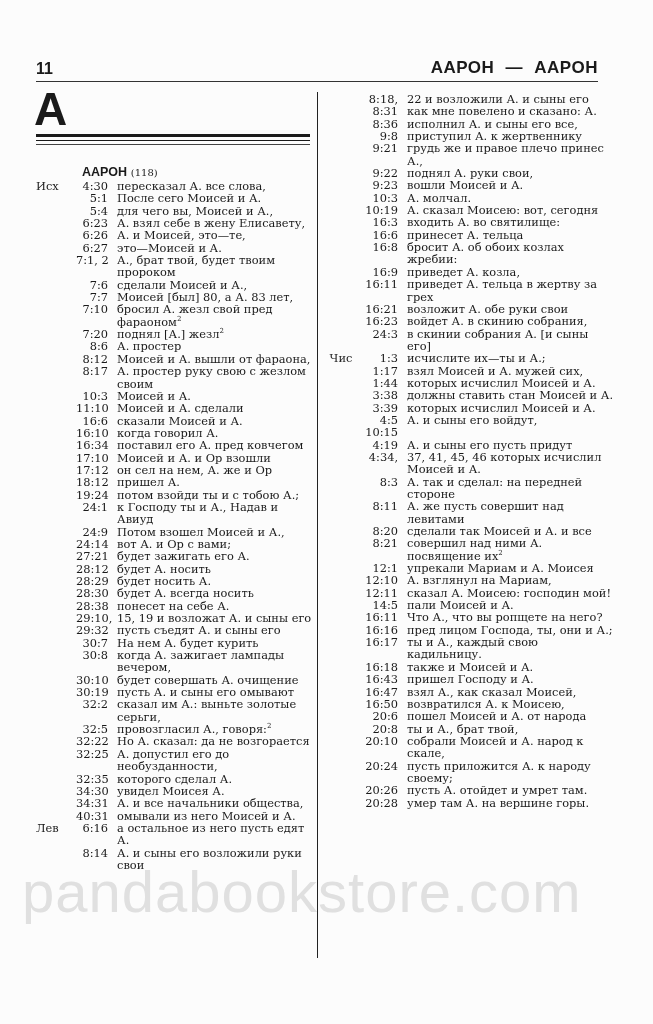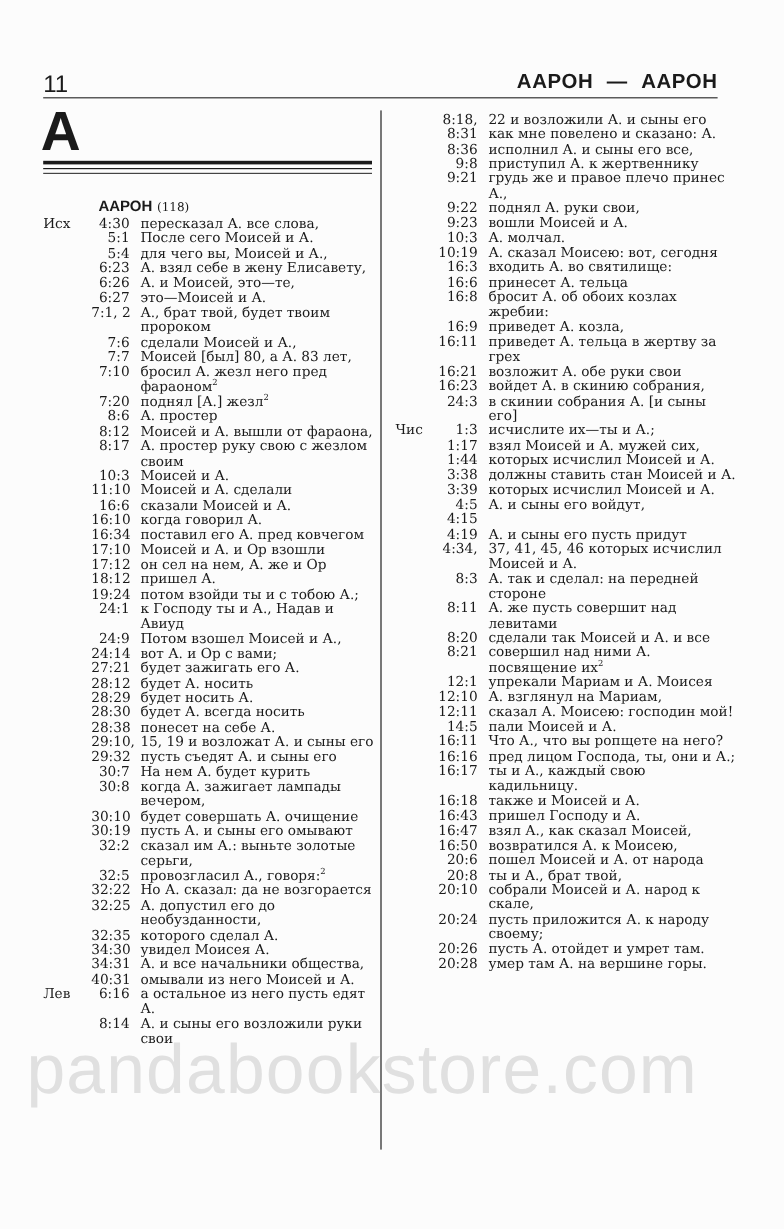--- a/index.html
+++ b/index.html
@@ -1,19 +1,19 @@
 <!DOCTYPE html>
 <html><head>
 <meta charset="utf-8">
 <style>
   html, body { margin:0; padding:0; }
   body { width:653px; height:1024px; background:#fcfcfc; position:relative; overflow:hidden;
          font-family:"DejaVu Serif", "Liberation Serif", serif; color:#1a1a1a; }
   .page-num { position:absolute; left:36px; top:60px; font-family:"Liberation Sans", sans-serif;
-              font-weight:normal; font-size:20px; }
+              font-weight:bold; font-size:16px; }
   .running-head { position:absolute; right:55px; top:58px; font-family:"Liberation Sans", sans-serif;
                   font-weight:bold; font-size:17px; letter-spacing:0.5px; word-spacing:6px; }
   .head-rule { position:absolute; left:36px; top:81px; width:562px; height:1px; background:#333; }
   .big-letter { position:absolute; left:34px; top:86px; font-family:"Liberation Sans", sans-serif;
                 font-weight:bold; font-size:46px; line-height:46px; }
   .triple-rule { position:absolute; left:36px; top:134px; width:274px; }
   .triple-rule .r1 { height:3px; background:#1a1a1a; }
   .triple-rule .r2 { height:1px; background:#1a1a1a; margin-top:3px; }
   .triple-rule .r3 { height:1px; background:#444; margin-top:3px; }
   .col-divider { position:absolute; left:317px; top:92px; width:1px; height:866px; background:#222; }
@@ -101,21 +101,21 @@
       <span class="txt"><span>сделали Моисей и А.,</span></span>
     </div>
     <div class="row">
       <span class="book"></span>
       <span class="ref">7:7</span>
       <span class="txt"><span>Моисей [был] 80, а А. 83 лет,</span></span>
     </div>
     <div class="row">
       <span class="book"></span>
       <span class="ref">7:10</span>
-      <span class="txt"><span>бросил А. жезл него пред фараоном</span><span class="sup">2</span></span>
+      <span class="txt"><span>бросил А. жезл свой пред фараоном</span><span class="sup">2</span></span>
     </div>
     <div class="row">
       <span class="book"></span>
       <span class="ref">7:20</span>
       <span class="txt"><span>поднял [А.] жезл</span><span class="sup">2</span></span>
     </div>
     <div class="row">
       <span class="book"></span>
       <span class="ref">8:6</span>
       <span class="txt"><span>А. простер</span></span>
@@ -407,21 +407,21 @@
       <span class="ref">3:39</span>
       <span class="txt"><span>которых исчислил Моисей и А.</span></span>
     </div>
     <div class="row">
       <span class="book"></span>
       <span class="ref">4:5</span>
       <span class="txt"><span>А. и сыны его войдут,</span></span>
     </div>
     <div class="row">
       <span class="book"></span>
-      <span class="ref">4:15</span>
+      <span class="ref">10:15</span>
     </div>
     <div class="row">
       <span class="book"></span>
       <span class="ref">4:19</span>
       <span class="txt"><span>А. и сыны его пусть придут</span></span>
     </div>
     <div class="row">
       <span class="book"></span>
       <span class="ref">4:34,</span>
       <span class="txt"><span>37, 41, 45, 46 которых исчислил Моисей и А.</span></span>

